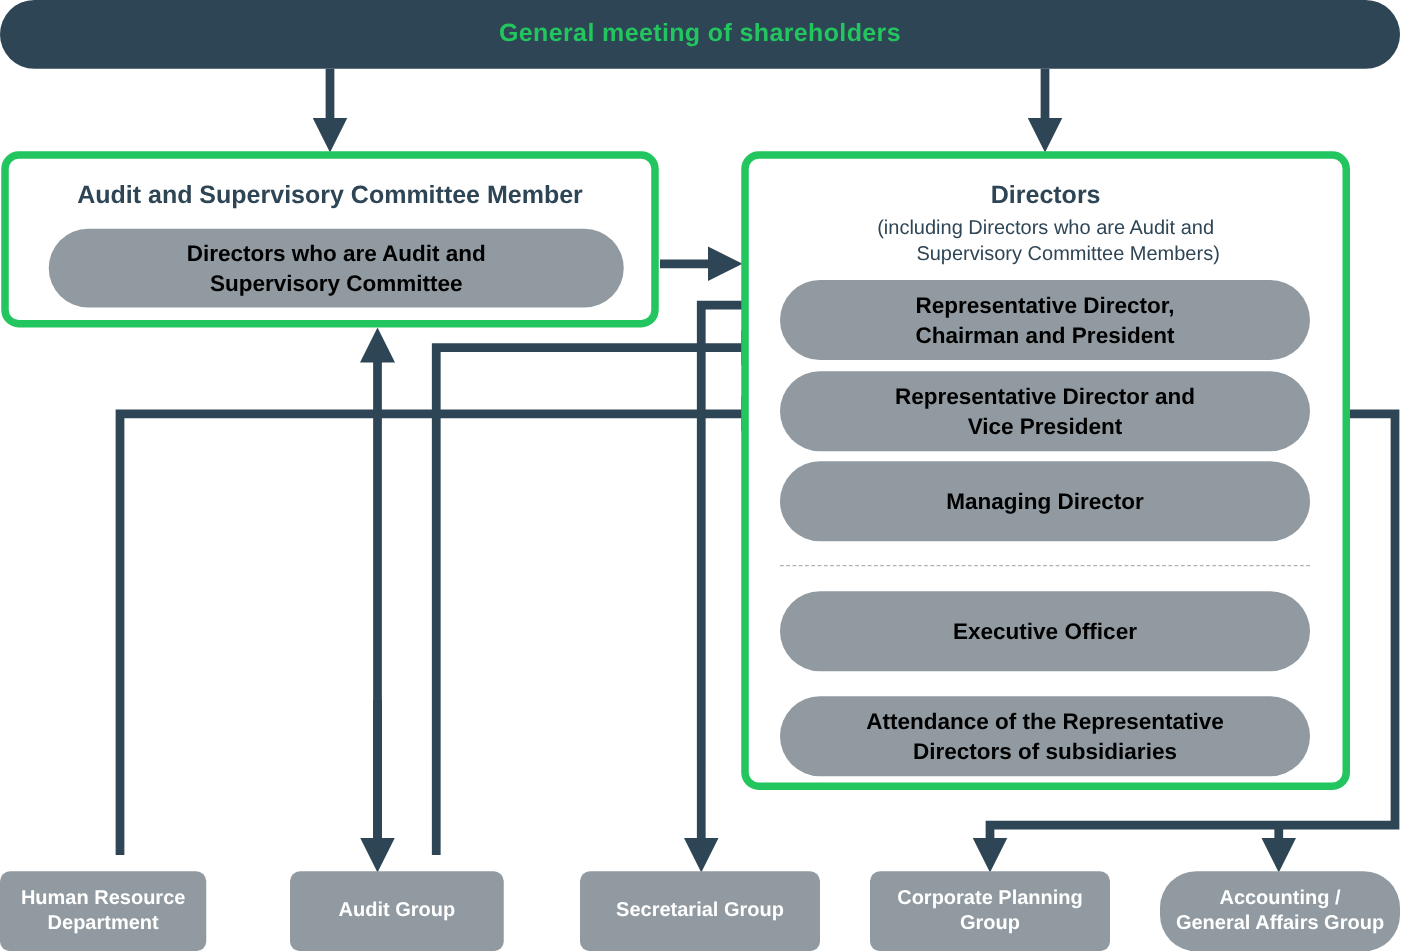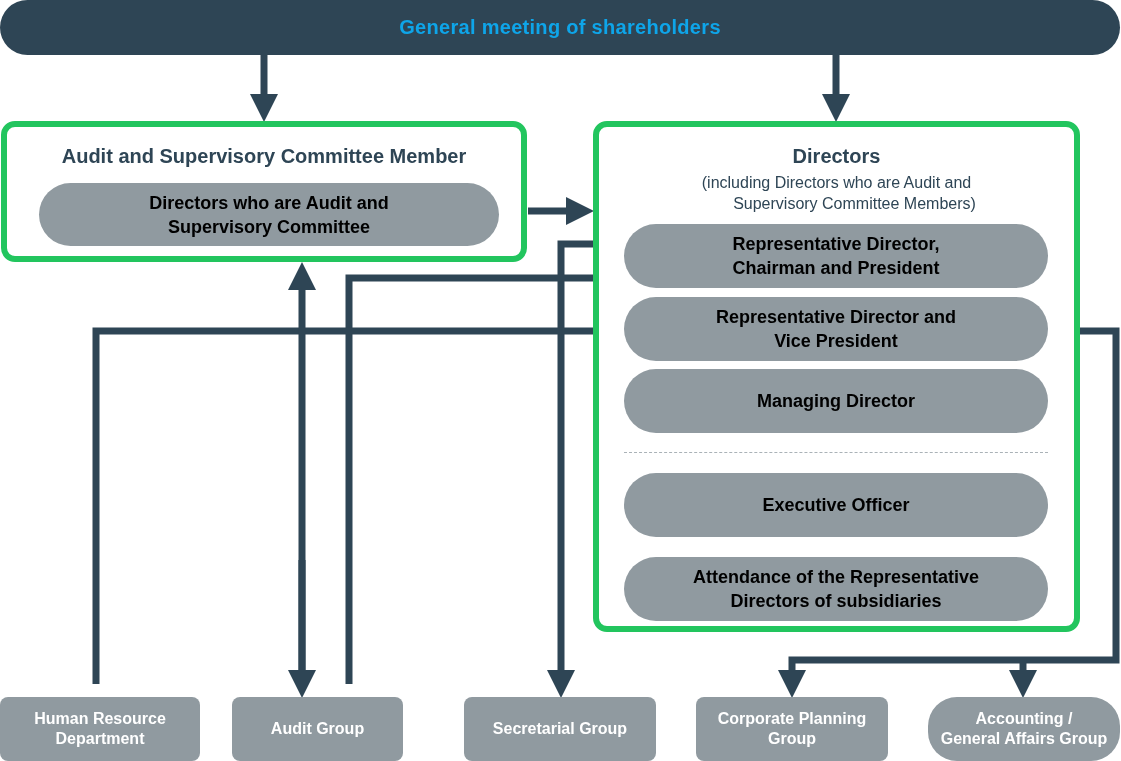--- a/index.html
+++ b/index.html
@@ -1,20 +1,20 @@
 <!DOCTYPE html>
 <html><head>
 <meta charset="utf-8">
 <style>
   html, body { margin: 0; padding: 0; background: #ffffff; }
   body { width: 1121px; height: 761px; position: relative; overflow: hidden;
          font-family: "Liberation Sans", sans-serif; }
   .abs { position: absolute; box-sizing: border-box; }
   .top-bar { left: 0; top: 0; width: 1120px; height: 55px; background: #2e4555;
-             border-radius: 28px; color: #0ea5e9; font-weight: bold; font-size: 20px;
+             border-radius: 28px; color: #22c55e; font-weight: bold; font-size: 20px;
              display: flex; align-items: center; justify-content: center; letter-spacing: 0.3px; }
   .panel { border: 6px solid #22c55e; border-radius: 14px; background: #fff; }
   .panel-title { color: #2e4555; font-weight: bold; font-size: 20px; text-align: center; width: 100%; }
   .panel-sub { color: #2e4555; font-size: 16px; text-align: center; width: 100%; line-height: 21px; }
   .pill { background: #909aa0; color: #000000; font-weight: bold; font-size: 18px;
           border-radius: 32px; display: flex; align-items: center; justify-content: center;
           text-align: center; line-height: 24px; white-space: pre-line; }
   .dept { background: #909aa0; color: #fff; font-weight: bold; font-size: 16px;
           border-radius: 8px; display: flex; align-items: center; justify-content: center;
           text-align: center; line-height: 20px; white-space: pre-line; }
@@ -68,20 +68,20 @@
 <div class="abs pill" style="left:624px; top:224px; width:424px; height:64px;">Representative Director,
 Chairman and President</div>
 <div class="abs pill" style="left:624px; top:297px; width:424px; height:64px;">Representative Director and
 Vice President</div>
 <div class="abs pill" style="left:624px; top:369px; width:424px; height:64px;">Managing Director</div>
 <div class="abs" style="left:624px; top:452px; width:424px; height:0; border-top:1px dashed #aab2b7;"></div>
 <div class="abs pill" style="left:624px; top:473px; width:424px; height:64px;">Executive Officer</div>
 <div class="abs pill" style="left:624px; top:557px; width:424px; height:64px;">Attendance of the Representative
 Directors of subsidiaries</div>
 
-<div class="abs dept" style="left:0; top:697px; width:200px; height:64px;">Human Resource
+<div class="abs dept" style="left:0; top:697px; width:165px; height:64px;">Human Resource
 Department</div>
 <div class="abs dept" style="left:232px; top:697px; width:171px; height:64px;">Audit Group</div>
 <div class="abs dept" style="left:464px; top:697px; width:192px; height:64px;">Secretarial Group</div>
 <div class="abs dept" style="left:696px; top:697px; width:192px; height:64px;">Corporate Planning
 Group</div>
 <div class="abs dept" style="left:928px; top:697px; width:192px; height:64px;border-radius:29px;">Accounting /
 General Affairs Group</div>
 
 </body></html>

